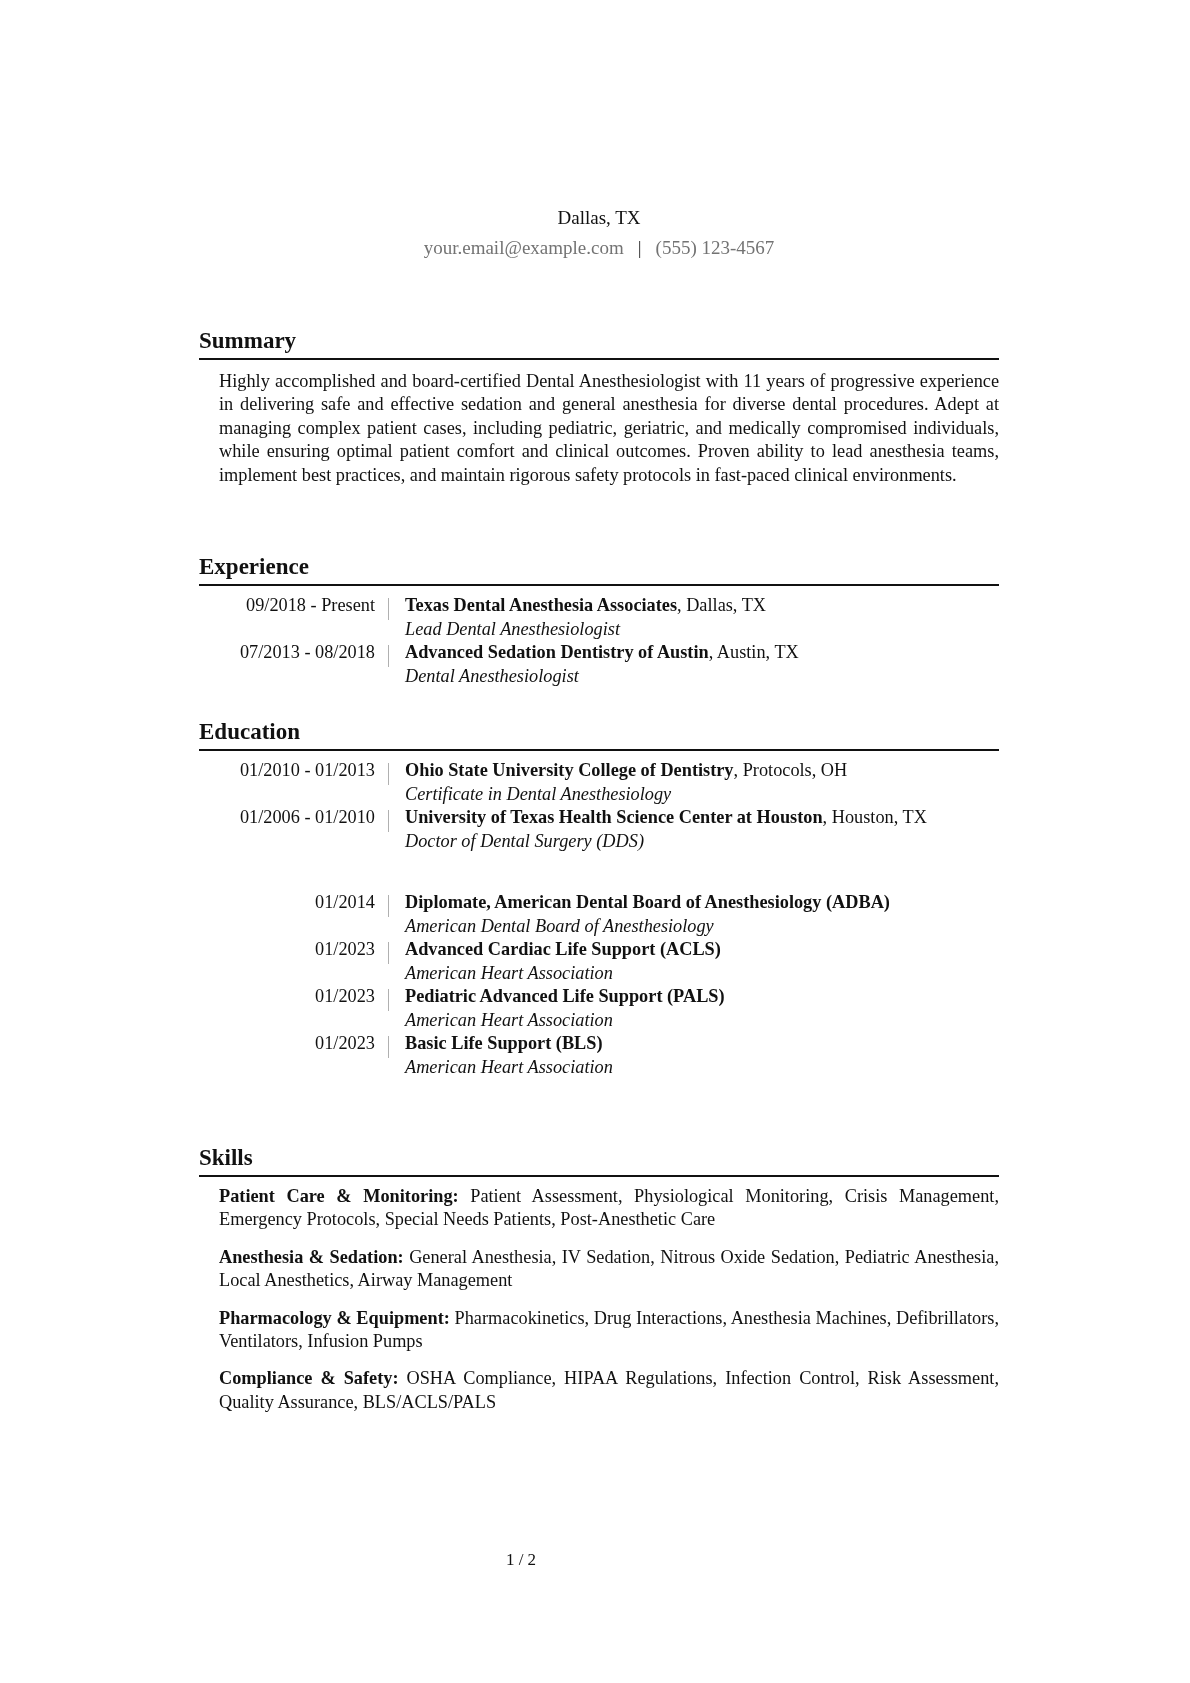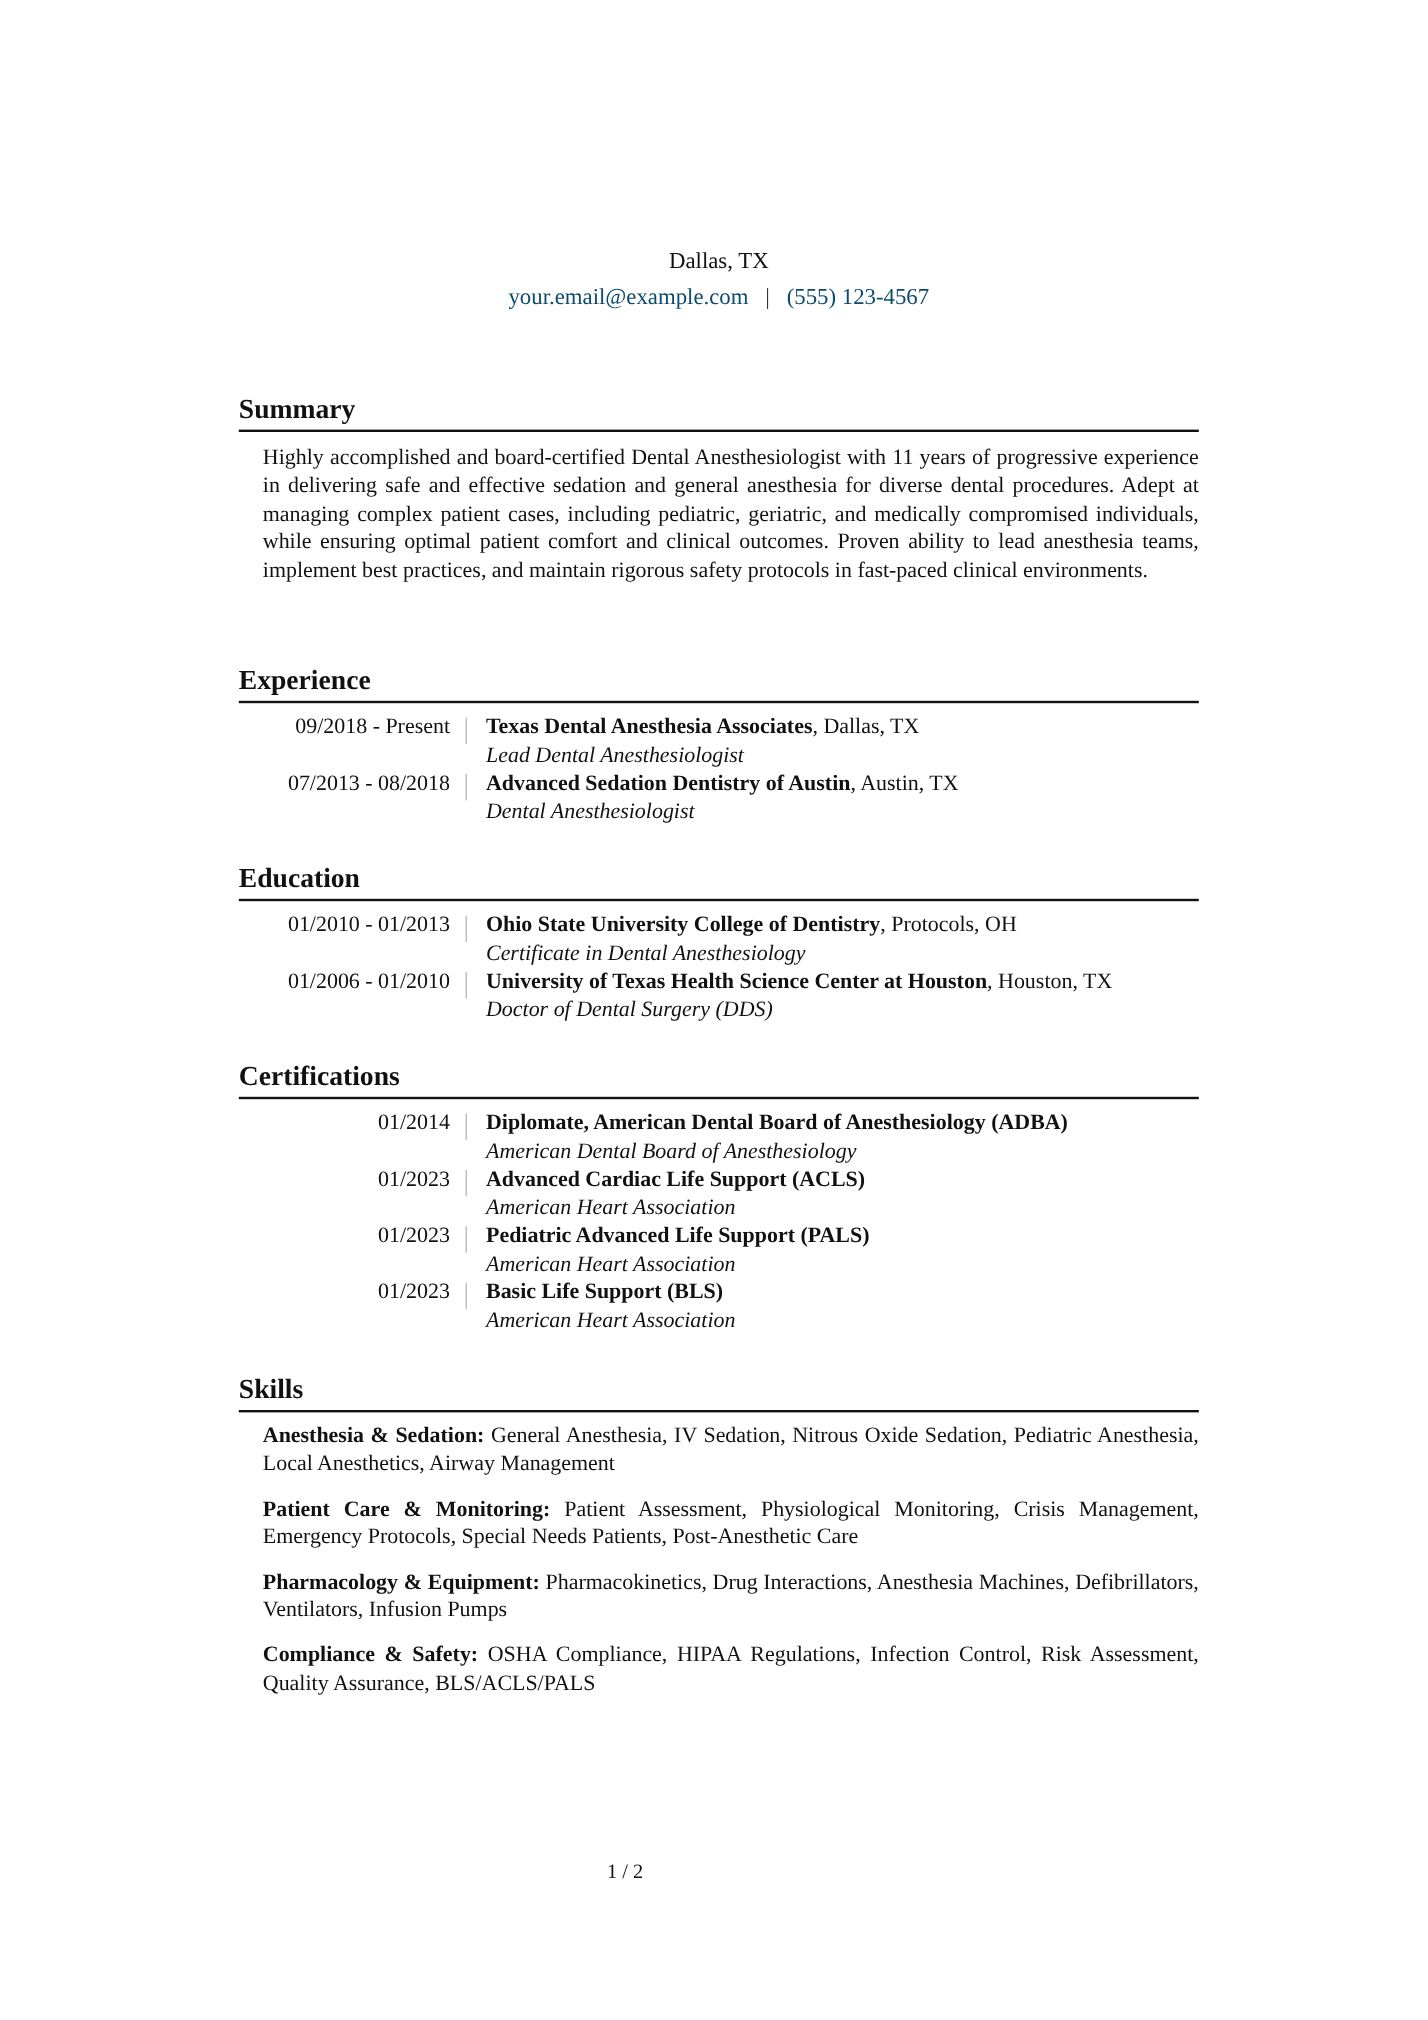--- a/index.html
+++ b/index.html
@@ -6,21 +6,21 @@
   body {
     width: 1190px; height: 1683px; position: relative; overflow: hidden;
     font-family: "Liberation Serif", "DejaVu Serif", serif;
     color: #111111;
   }
   .page { position: absolute; left: 199px; top: 0; width: 800px; }
   .header { position: absolute; top: 190px; left: 0; width: 800px; text-align: center; }
   .name { font-size: 30px; font-weight: bold; line-height: 38px; letter-spacing: 0.2px; }
   .location { font-size: 19px; line-height: 28px; margin-top: 14px; }
   .contact { font-size: 19px; line-height: 28px; margin-top: 2px; }
-  .contact a { color: #0c4a6e; text-decoration: none; }
+  .contact a { color: #737373; text-decoration: none; }
   .contact .sep { color: #333; margin: 0 14px; }
 
   .section { position: absolute; left: 0; width: 800px; }
   .section-title {
     font-size: 23px; font-weight: bold; line-height: 28px;
     border-bottom: 2px solid #111; padding-bottom: 3px;
   }
   .summary-text {
     font-size: 18.3px; line-height: 23.4px; text-align: justify;
     margin: 10px 0 0 20px;
@@ -102,21 +102,20 @@
         <div class="date">01/2006 - 01/2010</div>
         <div class="body">
           <div><b>University of Texas Health Science Center at Houston</b><span>, Houston, TX</span></div>
           <div class="sub">Doctor of Dental Surgery (DDS)</div>
         </div>
       </div>
     </div>
   </div>
 
   <div class="section" style="top:883px;">
-    <div class="section-title">Certifications</div>
     <div class="entries">
       <div class="entry">
         <div class="date">01/2014</div>
         <div class="body">
           <div><b>Diplomate, American Dental Board of Anesthesiology (ADBA)</b></div>
           <div class="sub">American Dental Board of Anesthesiology</div>
         </div>
       </div>
       <div class="entry">
         <div class="date">01/2023</div>
@@ -138,22 +137,22 @@
           <div><b>Basic Life Support (BLS)</b></div>
           <div class="sub">American Heart Association</div>
         </div>
       </div>
     </div>
   </div>
 
   <div class="section" style="top:1144px;">
     <div class="section-title">Skills</div>
     <div class="skills-list">
+      <div class="skill"><b>Patient Care &amp; Monitoring:</b><span> Patient Assessment, Physiological Monitoring, Crisis Management, Emergency Protocols, Special Needs Patients, Post-Anesthetic Care</span></div>
       <div class="skill"><b>Anesthesia &amp; Sedation:</b><span> General Anesthesia, IV Sedation, Nitrous Oxide Sedation, Pediatric Anesthesia, Local Anesthetics, Airway Management</span></div>
-      <div class="skill"><b>Patient Care &amp; Monitoring:</b><span> Patient Assessment, Physiological Monitoring, Crisis Management, Emergency Protocols, Special Needs Patients, Post-Anesthetic Care</span></div>
       <div class="skill"><b>Pharmacology &amp; Equipment:</b><span> Pharmacokinetics, Drug Interactions, Anesthesia Machines, Defibrillators, Ventilators, Infusion Pumps</span></div>
       <div class="skill"><b>Compliance &amp; Safety:</b><span> OSHA Compliance, HIPAA Regulations, Infection Control, Risk Assessment, Quality Assurance, BLS/ACLS/PALS</span></div>
     </div>
   </div>
 
 </div>
 
 <div class="page-number">1 / 2</div>
 
 </body></html>

